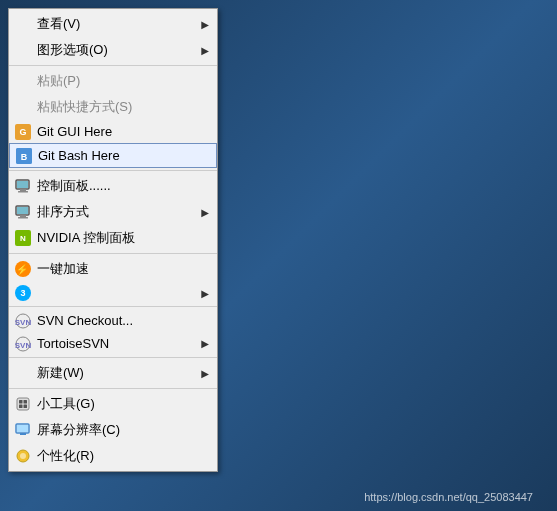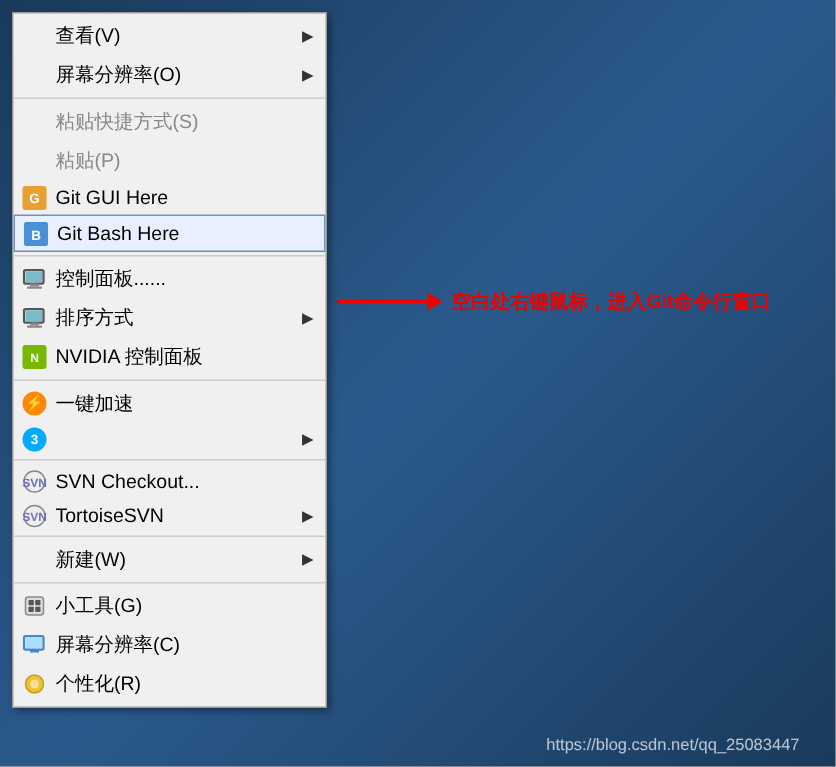--- a/index.html
+++ b/index.html
@@ -193,33 +193,33 @@
 <div class="desktop">
 
   <div class="context-menu">
 
     <div class="menu-item">
       <span>查看(V)</span>
       <span class="arrow">▶</span>
     </div>
 
     <div class="menu-item">
-      <span>屏幕分辨率(O)</span>
-      <span class="arrow">▶</span>
-    </div>
-
-
-    <div class="menu-separator"></div>
+      <span>图形选项(O)</span>
+      <span class="arrow">▶</span>
+    </div>
+
+
+    <div class="menu-separator"></div>
+
+    <div class="menu-item grayed">
+      <span>粘贴(P)</span>
+    </div>
 
     <div class="menu-item grayed">
       <span>粘贴快捷方式(S)</span>
-    </div>
-
-    <div class="menu-item grayed">
-      <span>粘贴(P)</span>
     </div>
 
 
     <div class="menu-item">
       <span class="icon">
         <div class="icon-git-gui">G</div>
       </span>
       <span>Git GUI Here</span>
     </div>
 
@@ -346,21 +346,16 @@
         <svg width="16" height="16" viewBox="0 0 16 16">
           <circle cx="8" cy="8" r="6" fill="#f0c030" stroke="#c0a020" stroke-width="1"></circle>
           <circle cx="8" cy="8" r="3" fill="#fff" opacity="0.5"></circle>
         </svg>
       </span>
       <span>个性化(R)</span>
     </div>
 
   </div>
 
-  <div class="annotation-arrow">
-    <div class="arrow-line"></div>
-    <div class="arrow-head"></div>
-    <span class="annotation-text">空白处右键鼠标，进入Git命令行窗口</span>
-  </div>
 
   <div class="watermark">https://blog.csdn.net/qq_25083447</div>
 
 </div>
 
 </body></html>

